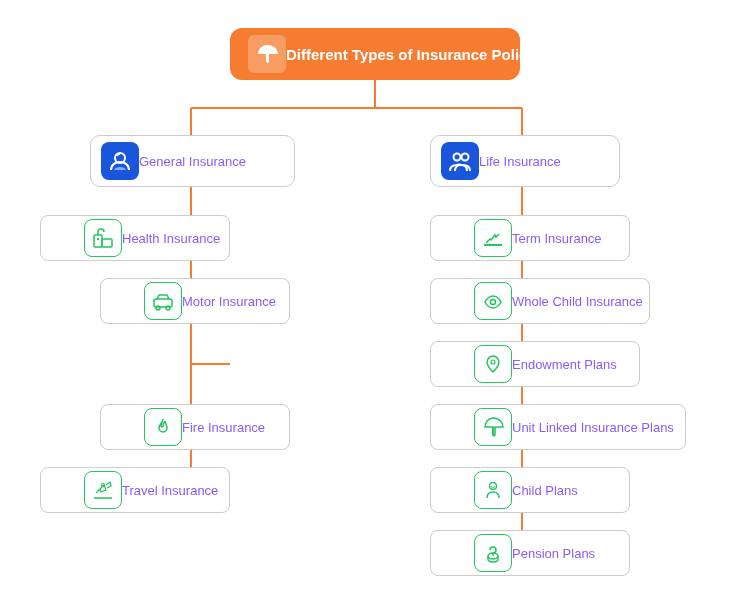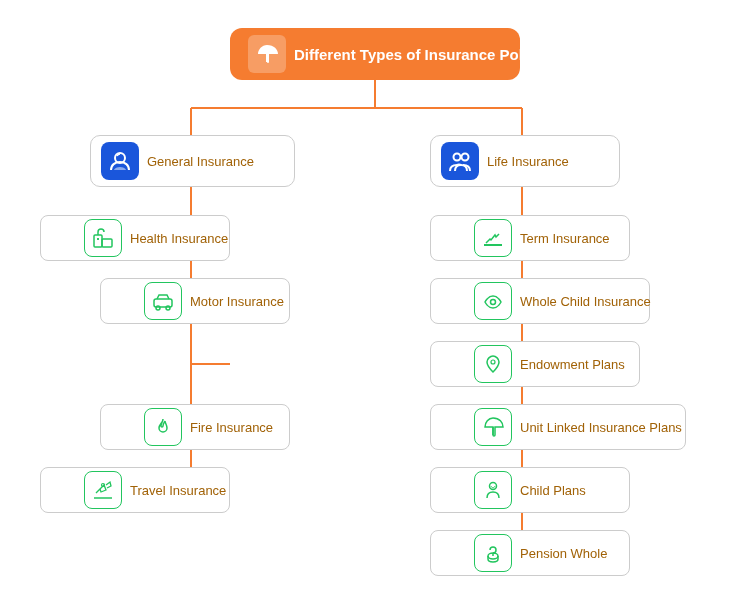--- a/index.html
+++ b/index.html
@@ -27,38 +27,37 @@
     }
 
     .node {
       position: absolute;
       display: flex;
       align-items: center;
       border-radius: 8px;
       border: 1.5px solid #ccc;
       background: #fff;
       padding: 6px 10px;
-      gap: 8px;
     }
 
     .node .icon-box {
       width: 38px;
       height: 38px;
       border-radius: 6px;
       display: flex;
       align-items: center;
       justify-content: center;
       flex-shrink: 0;
       font-size: 20px;
     }
 
     .node .label {
       font-size: 13px;
       font-weight: 500;
-      color: #a16207;
+      color: #8b5cf6;
       white-space: nowrap;
     }
 
     
     .node-root {
       background: #f57c30;
       border: none;
       border-radius: 12px;
       color: #fff;
       padding: 10px 18px;
@@ -272,15 +271,15 @@
 
   <div class="node node-sub" style="left:430px; top:530px; width:200px; height:46px;">
     <div class="icon-box" style="border:1.5px solid #22c55e; border-radius:8px;">
       <svg width="22" height="22" viewBox="0 0 22 22" fill="none">
         <ellipse cx="11" cy="14" rx="5" ry="3" stroke="#22c55e" stroke-width="1.5" fill="none"></ellipse>
         <path d="M6 14v3c0 1.7 2.2 3 5 3s5-1.3 5-3v-3" stroke="#22c55e" stroke-width="1.5" fill="none"></path>
         <path d="M8 8c0-1.7 1.3-3 3-3s3 1.3 3 3-1.3 3-3 3" stroke="#22c55e" stroke-width="1.5" fill="none"></path>
         <line x1="11" y1="11" x2="11" y2="14" stroke="#22c55e" stroke-width="1.5"></line>
       </svg>
     </div>
-    <span class="label">Pension Whole</span>
+    <span class="label">Pension Plans</span>
   </div>
 </div>
 
 </body></html>

